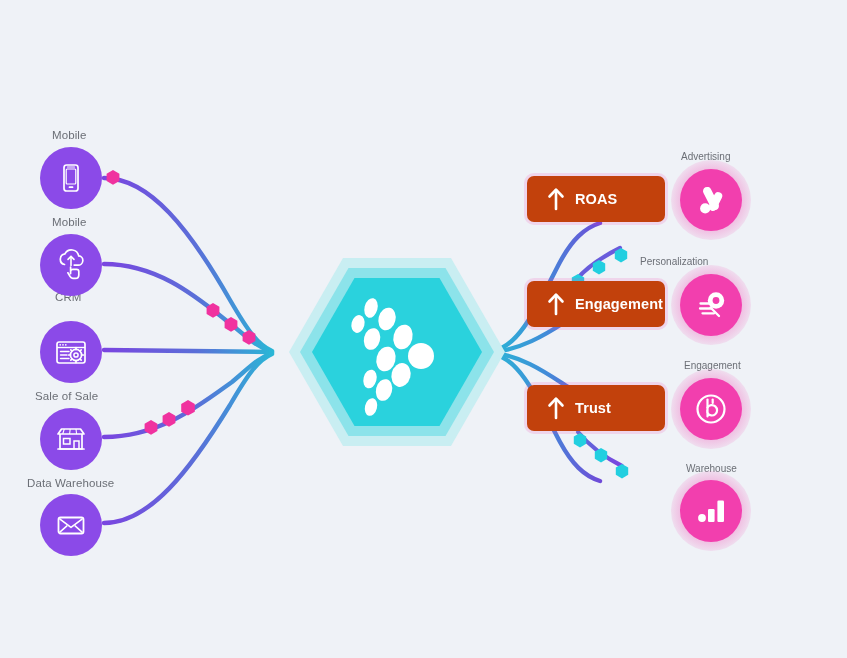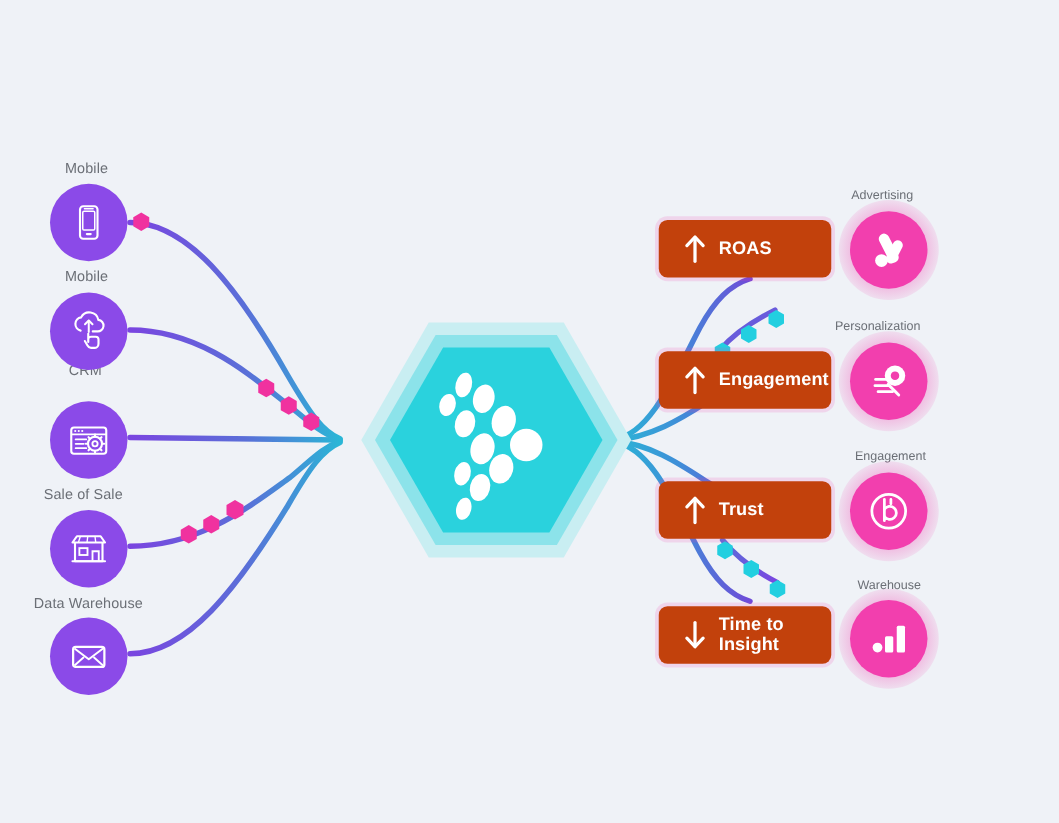--- a/index.html
+++ b/index.html
@@ -266,46 +266,34 @@
   <div class="pill" style="left:527px;top:385px;">
     <span class="arrow">
       <svg width="22" height="26" viewBox="0 0 22 26">
         <line x1="11" y1="23" x2="11" y2="4" stroke="#fff" stroke-width="2.6" stroke-linecap="round"></line>
         <path d="M4.5,10.5 L11,3.6 L17.5,10.5" fill="none" stroke="#fff" stroke-width="2.6" stroke-linecap="round" stroke-linejoin="round"></path>
       </svg>
     </span>
     <span class="plabel">Trust</span>
   </div>
 
-  <div class="pill" style="left:527px;top:485px;">
-    <span class="arrow">
-      <svg width="22" height="26" viewBox="0 0 22 26">
-        <line x1="11" y1="3" x2="11" y2="22" stroke="#fff" stroke-width="2.6" stroke-linecap="round"></line>
-        <path d="M4.5,15.5 L11,22.4 L17.5,15.5" fill="none" stroke="#fff" stroke-width="2.6" stroke-linecap="round" stroke-linejoin="round"></path>
-      </svg>
-    </span>
-    <span class="plabel">
-      <span>Time to</span><br>
-      <span>Insight</span>
-    </span>
-  </div>
 
   <div class="dst-label" style="left:681px;top:151px;">Advertising</div>
   <div class="badge-wrap" style="left:671px;top:160px;">
     <div class="badge-glow"></div>
     <div class="badge">
       <svg width="38" height="38" viewBox="0 0 38 38">
         <rect x="14.8" y="5" width="8.4" height="25" rx="4.2" fill="#fff" transform="rotate(-27 19 17.5)"></rect>
         <rect x="19.5" y="10.5" width="8" height="20" rx="4" fill="#fff" transform="rotate(27 23.5 20.5)"></rect>
         <circle cx="13.2" cy="27.4" r="5.1" fill="#fff"></circle>
       </svg>
     </div>
   </div>
 
-  <div class="dst-label" style="left:668px;top:256px;">Personalization</div>
+  <div class="dst-label" style="left:640px;top:256px;">Personalization</div>
   <div class="badge-wrap" style="left:671px;top:265px;">
     <div class="badge-glow"></div>
     <div class="badge">
       <svg width="38" height="38" viewBox="0 0 38 38">
         <circle cx="24" cy="14.5" r="8.2" fill="#fff"></circle>
         <circle cx="24" cy="14.5" r="3.4" fill="#f23fae"></circle>
         <g stroke="#fff" stroke-width="2.3" stroke-linecap="round">
           <line x1="8.5" y1="17.5" x2="17.5" y2="17.5"></line>
           <line x1="8" y1="22.5" x2="19.5" y2="22.5"></line>
           <line x1="10.5" y1="27.3" x2="22" y2="27.3"></line>

